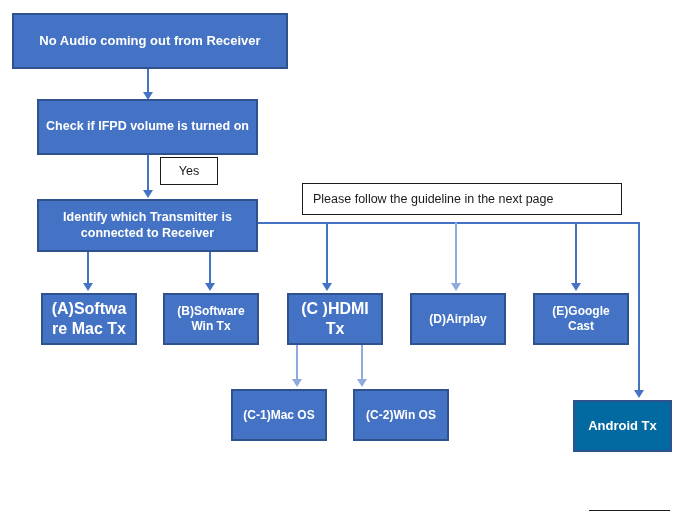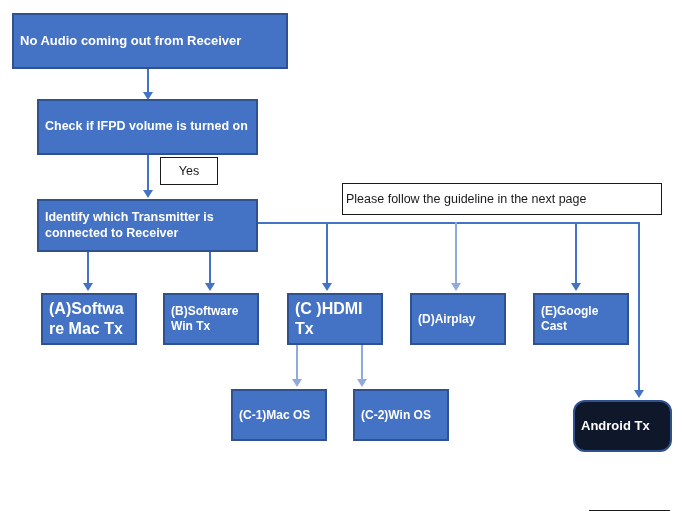--- a/index.html
+++ b/index.html
@@ -17,31 +17,31 @@
     font-family: "Liberation Sans", sans-serif;
   }
 
   
   .node {
     position: absolute;
     box-sizing: border-box;
     display: flex;
     align-items: center;
     justify-content: center;
-    text-align: left;
+    text-align: center;
     line-height: 1.25;
     font-weight: bold;
     color: #ffffff;
     background: #4472C4;
     border: 2px solid #2F528F;
     padding: 2px 6px;
     z-index: 3;
   }
   .node.blue { background: #4472C4; border-color: #2F528F; }
-  .node.red  { background: #0f172a; border-color: #2F528F; border-radius: 12px; }
+  .node.red  { background: #0369a1; border-color: #2F528F; }
 
   .node-label {
     display: block;
     width: 100%;
     word-wrap: break-word;
     overflow-wrap: break-word;
   }
 
   
   .callout {
@@ -52,23 +52,22 @@
     justify-content: center;
     text-align: center;
     background: #ffffff;
     border: 1px solid #1a1a1a;
     color: #1a1a1a;
     font-weight: normal;
     z-index: 4;
   }
   .callout.left-align {
     justify-content: flex-start;
-    padding-left: 3px;
+    padding-left: 10px;
     text-align: left;
-    margin-left: 40px;
   }
 
   
   .vline {
     position: absolute;
     width: 2px;
     background: #4472C4;
     z-index: 1;
   }
   .vline.pale { background: #8FAADC; }

